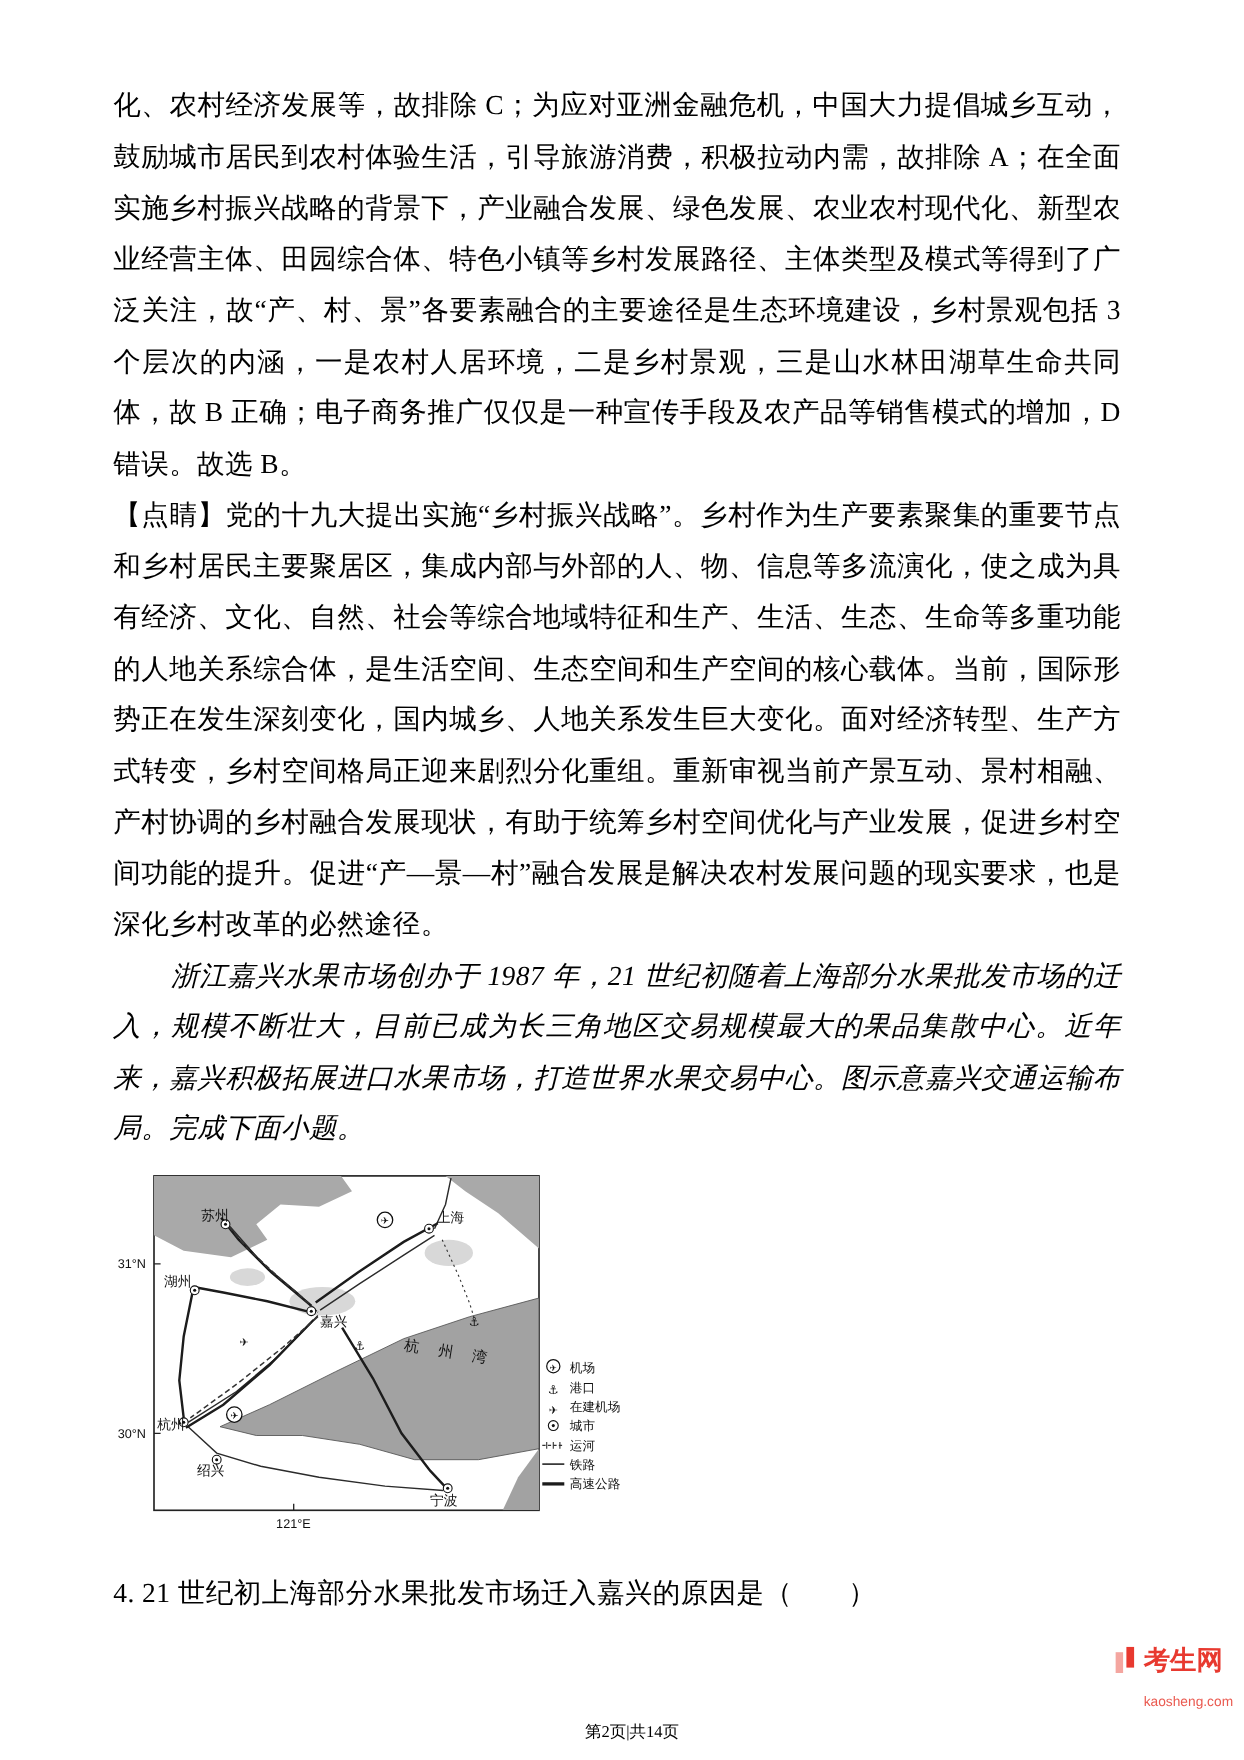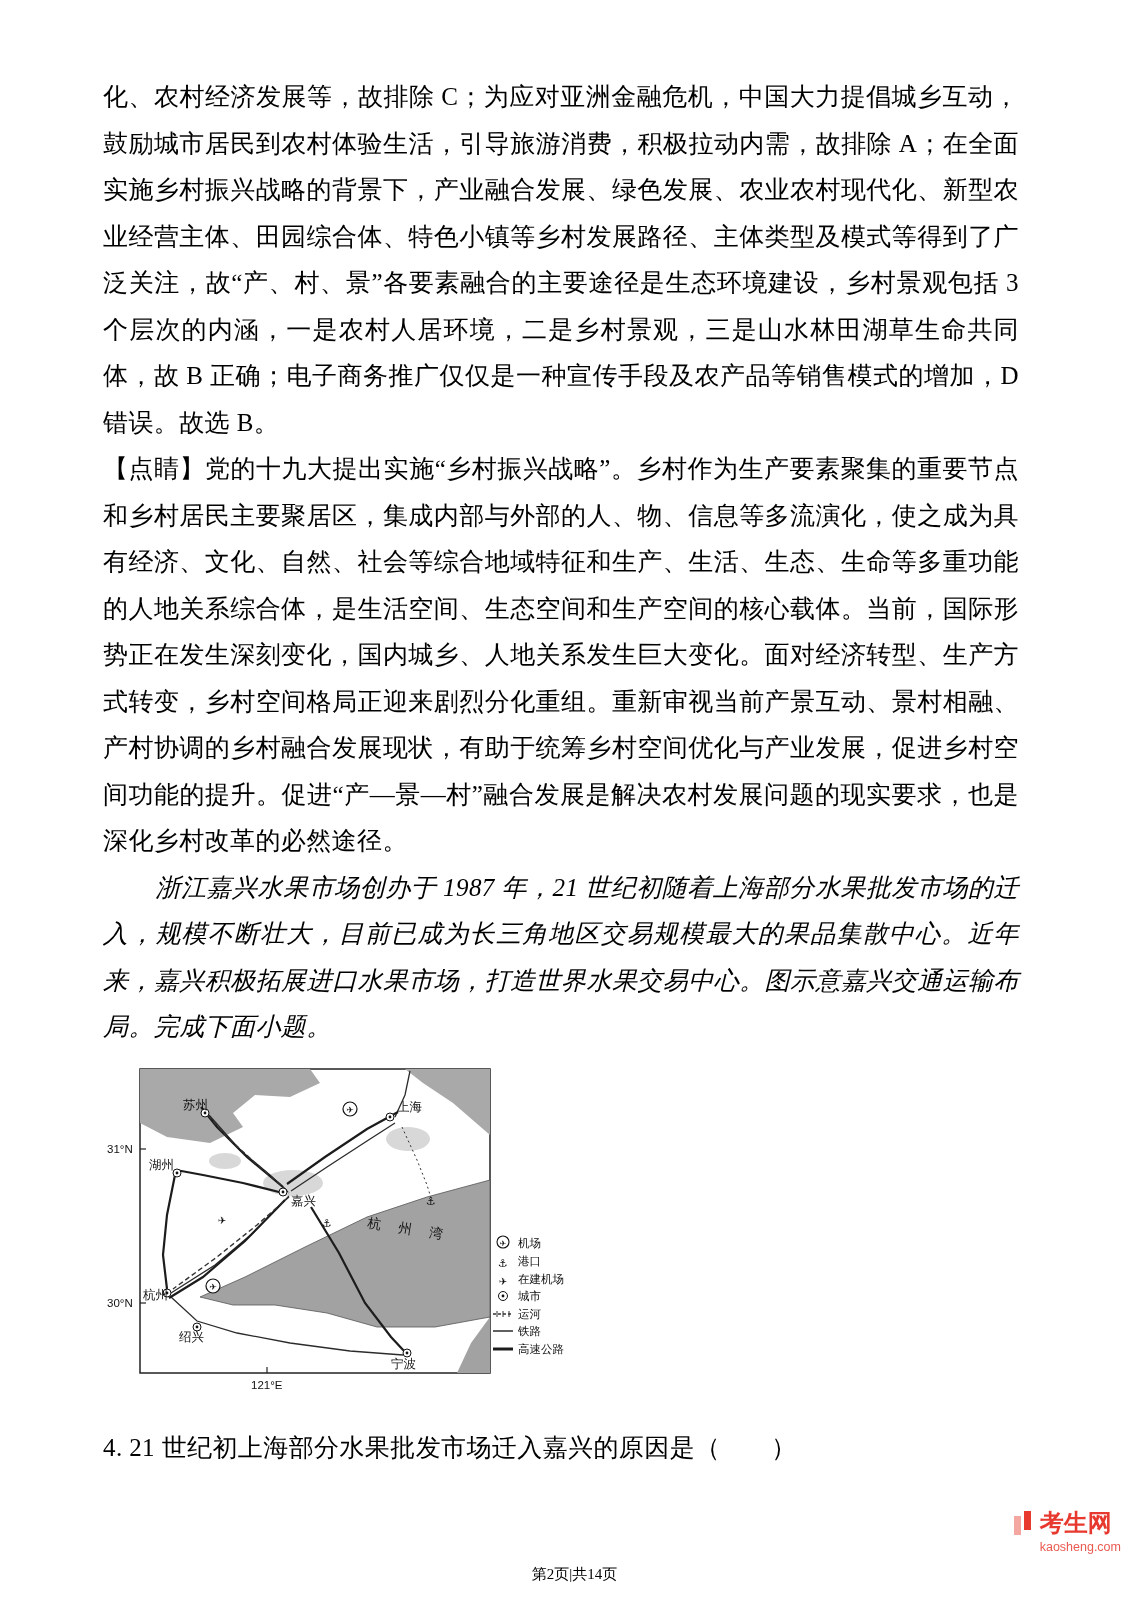--- a/index.html
+++ b/index.html
@@ -20,21 +20,21 @@
     font-family:"Liberation Sans","DejaVu Sans",sans-serif; fill:#111;
   }
   .footer {
     position:absolute; bottom:16px; left:0; width:100%;
     text-align:center; font-size:15px; color:#000;padding-left:18px;
   }
   .watermark { position:absolute; right:10px; bottom:46px; text-align:left; }
   .wm-row { display:flex; align-items:center; gap:4px; }
   .wm-name { color:#e8392f; font-size:24px; font-weight:bold;
              font-family:"Liberation Sans","DejaVu Sans",sans-serif; }
-  .wm-domain { color:#ea5a50; font-size:12.5px; margin-top:1px; padding-left:26px;
+  .wm-domain { color:#ea5a50; font-size:12.5px; margin-top:15px; padding-left:26px;
                font-family:"Liberation Sans","DejaVu Sans",sans-serif; }
 </style>
 </head>
 <body>
 
 <div class="content">
 
   <p>化、农村经济发展等，故排除 C；为应对亚洲金融危机，中国大力提倡城乡互动，鼓励城市居民到农村体验生活，引导旅游消费，积极拉动内需，故排除 A；在全面实施乡村振兴战略的背景下，产业融合发展、绿色发展、农业农村现代化、新型农业经营主体、田园综合体、特色小镇等乡村发展路径、主体类型及模式等得到了广泛关注，故“产、村、景”各要素融合的主要途径是生态环境建设，乡村景观包括 3 个层次的内涵，一是农村人居环境，二是乡村景观，三是山水林田湖草生命共同体，故 B 正确；电子商务推广仅仅是一种宣传手段及农产品等销售模式的增加，D 错误。故选 B。</p>
 
 

